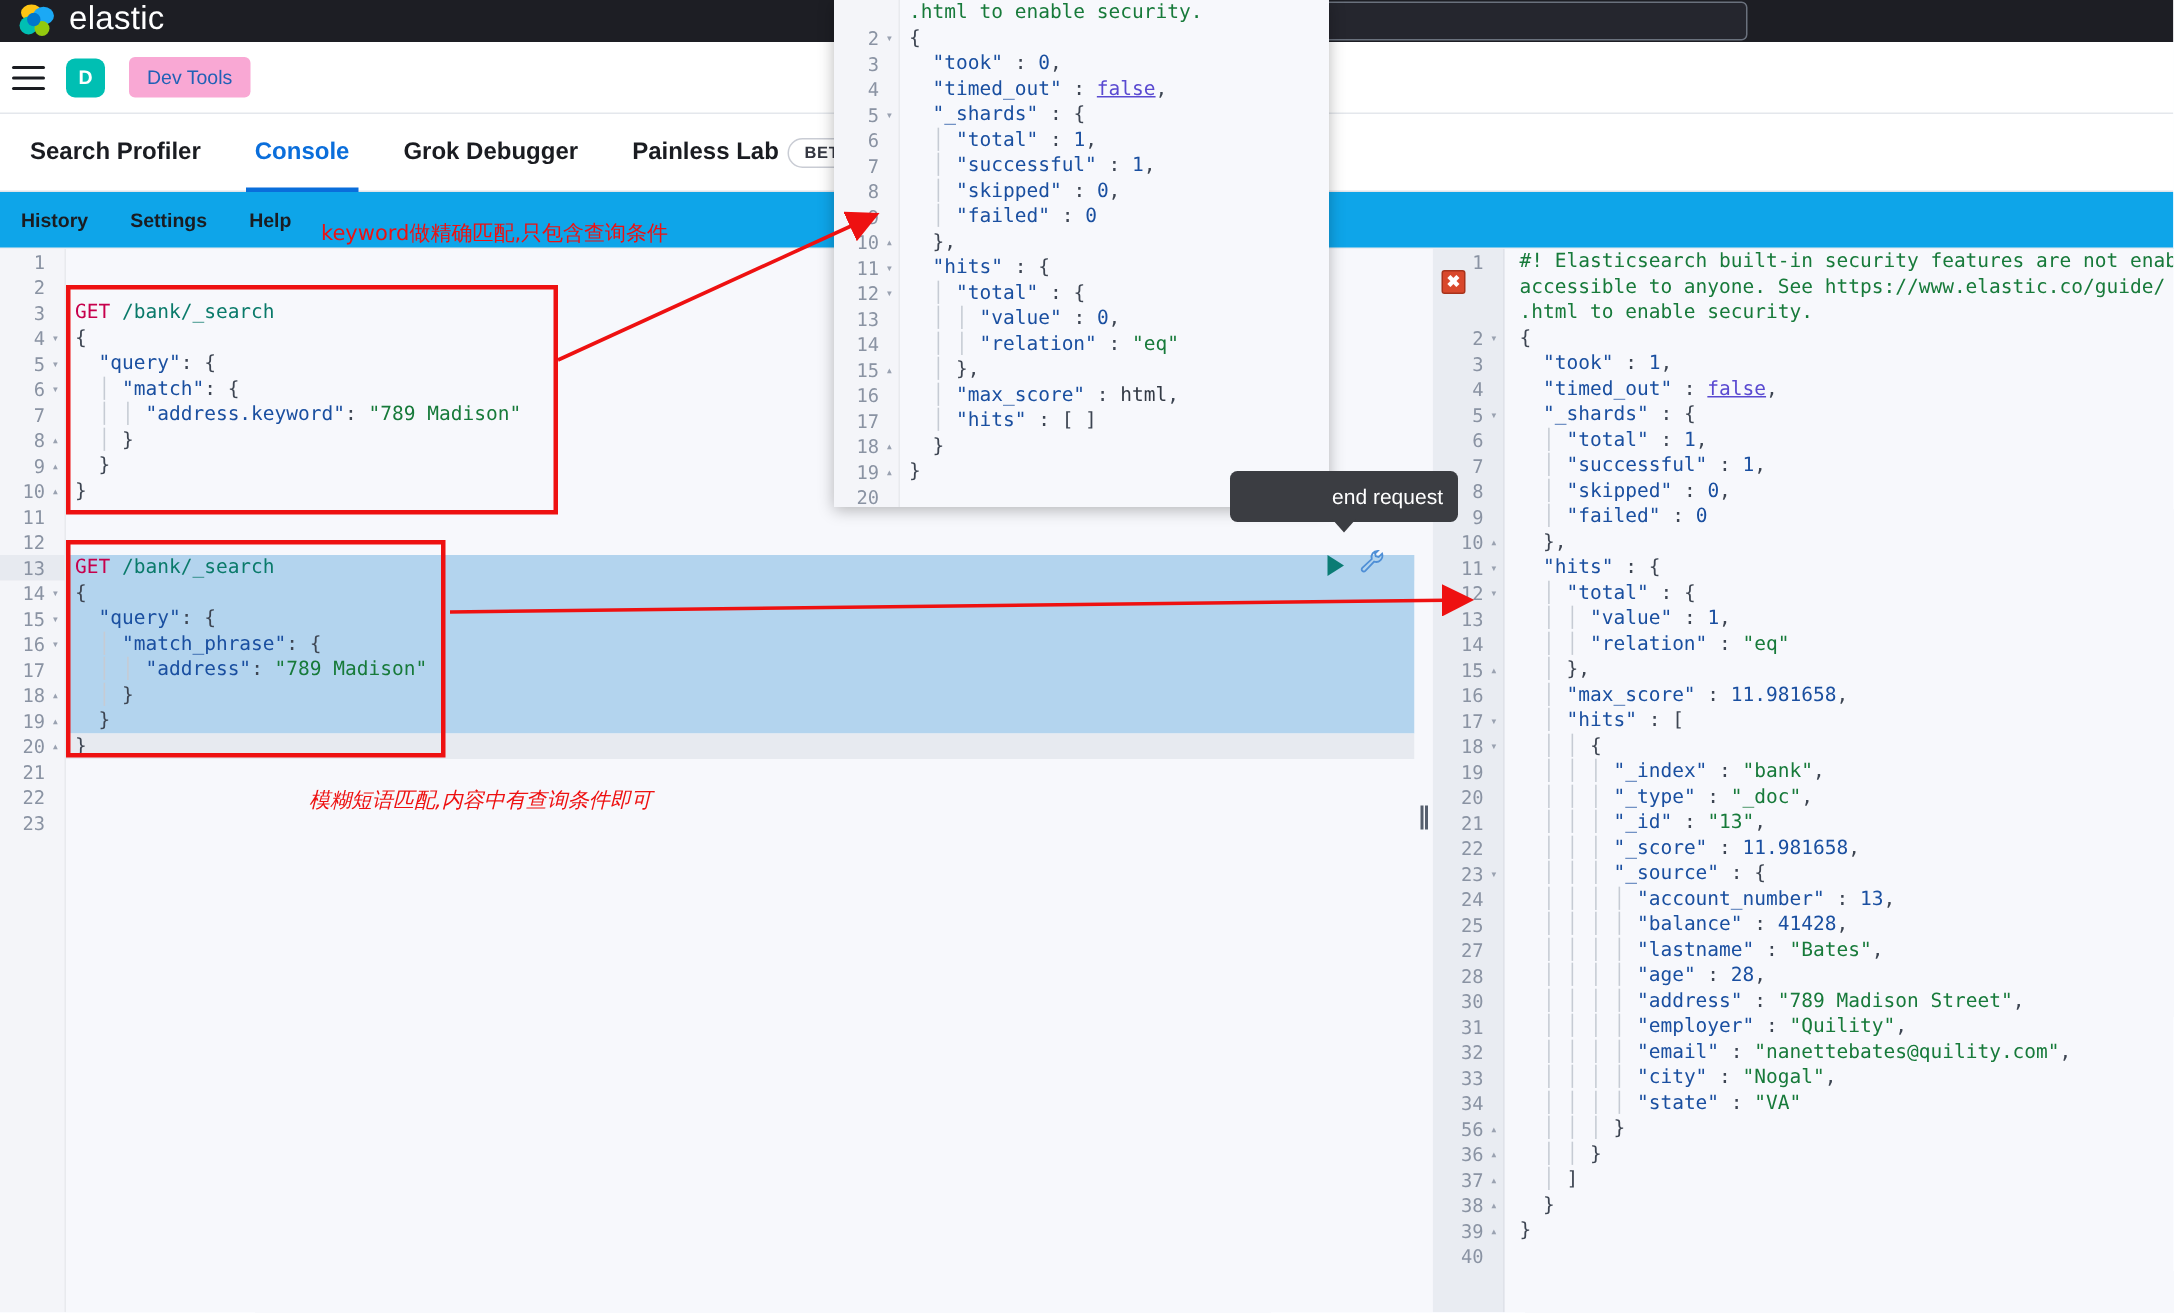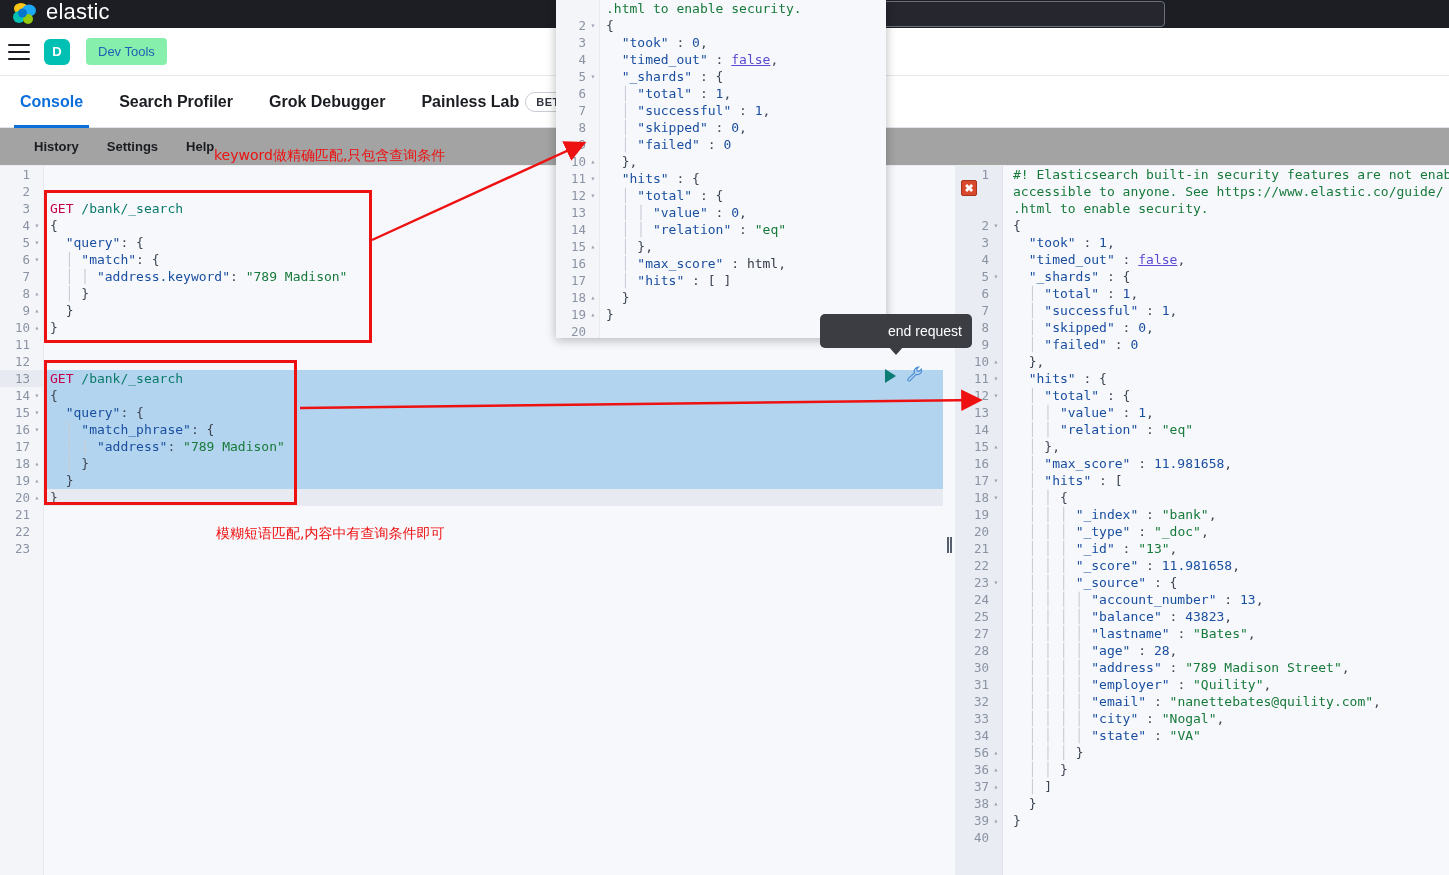--- a/index.html
+++ b/index.html
@@ -38,21 +38,21 @@
     display:flex; align-items:center;
   }
   .hamburger { width:22px; height:16px; margin-left:8px; display:flex; flex-direction:column; justify-content:space-between; cursor:pointer;}
   .hamburger i { display:block; height:2px; background:#1a1c21; border-radius:1px; }
   .space-avatar {
     width:26px; height:26px; border-radius:6px; background:#00bfb3;
     color:#fff; font-size:13px; font-weight:700; display:flex;
     align-items:center; justify-content:center; margin-left:14px;
   }
   .breadcrumb-pill {
-    margin-left:16px; background:#86efac; color:#2061b6;
+    margin-left:16px; background:#f9a8d4; color:#2061b6;
     font-size:13px; padding:6px 12px; border-radius:4px;
   }
 
   
   .tabs-row {
     position:absolute; left:0; top:76px; width:1449px; height:52px;
     background:#ffffff; border-bottom:1px solid #e1e4ea;
     display:flex; align-items:center; padding-left:2px;
   }
   .tab {
@@ -66,21 +66,21 @@
   }
   .beta-badge {
     margin-left:6px; border:1px solid #c9ccd4; border-radius:12px;
     font-size:11px; font-weight:700; color:#343741; padding:3px 10px;
     letter-spacing:.5px;
   }
 
   
   .sub-toolbar {
     position:absolute; left:0; top:128px; width:1449px; height:38px;
-    background:#a3a3a3; display:flex; align-items:center; padding-left:20px;
+    background:#0ea5e9; display:flex; align-items:center; padding-left:0;
     border-bottom:1px solid #eceef1;
   }
   .sub-item { font-size:13px; font-weight:700; color:#1a1c21; padding:0 14px; cursor:pointer; }
 
   
   .editor-area { position:absolute; left:0; top:166px; width:1449px; height:709px; background:#f7f8fc; }
 
   .pane { position:absolute; top:0; bottom:0; background:#f7f8fc; overflow:hidden; }
   .pane-left  { left:0;    width:943px; }
   .pane-right { left:955px; right:0; background:#f7f8fc; }
@@ -210,25 +210,25 @@
     <div class="hamburger">
       <i></i>
         <i></i>
         <i></i>
     </div>
     <div class="space-avatar">D</div>
     <div class="breadcrumb-pill">Dev Tools</div>
   </div>
 
   <div class="tabs-row">
+    <div class="tab">
+      <span>Search Profiler</span>
+    </div>
     <div class="tab active">
       <span>Console</span>
-    </div>
-    <div class="tab">
-      <span>Search Profiler</span>
     </div>
     <div class="tab">
       <span>Grok Debugger</span>
     </div>
     <div class="tab">
       <span>Painless Lab</span>
       <span class="beta-badge">BETA</span>
     </div>
   </div>
 
@@ -303,21 +303,21 @@
           <div class="ln"><span class="num">15</span><span class="fold">▴</span><span class="txt"><span class="guide">  │ </span><span class="k-punct">},</span></span></div>
           <div class="ln"><span class="num">16</span><span class="txt"><span class="guide">  │ </span><span class="k-key">"max_score"</span><span class="k-punct"> : </span><span class="k-num">11.981658</span><span class="k-punct">,</span></span></div>
           <div class="ln"><span class="num">17</span><span class="fold">▾</span><span class="txt"><span class="guide">  │ </span><span class="k-key">"hits"</span><span class="k-punct"> : [</span></span></div>
           <div class="ln"><span class="num">18</span><span class="fold">▾</span><span class="txt"><span class="guide">  │ │ </span><span class="k-punct">{</span></span></div>
           <div class="ln"><span class="num">19</span><span class="txt"><span class="guide">  │ │ │ </span><span class="k-key">"_index"</span><span class="k-punct"> : </span><span class="k-str">"bank"</span><span class="k-punct">,</span></span></div>
           <div class="ln"><span class="num">20</span><span class="txt"><span class="guide">  │ │ │ </span><span class="k-key">"_type"</span><span class="k-punct"> : </span><span class="k-str">"_doc"</span><span class="k-punct">,</span></span></div>
           <div class="ln"><span class="num">21</span><span class="txt"><span class="guide">  │ │ │ </span><span class="k-key">"_id"</span><span class="k-punct"> : </span><span class="k-str">"13"</span><span class="k-punct">,</span></span></div>
           <div class="ln"><span class="num">22</span><span class="txt"><span class="guide">  │ │ │ </span><span class="k-key">"_score"</span><span class="k-punct"> : </span><span class="k-num">11.981658</span><span class="k-punct">,</span></span></div>
           <div class="ln"><span class="num">23</span><span class="fold">▾</span><span class="txt"><span class="guide">  │ │ │ </span><span class="k-key">"_source"</span><span class="k-punct"> : {</span></span></div>
           <div class="ln"><span class="num">24</span><span class="txt"><span class="guide">  │ │ │ │ </span><span class="k-key">"account_number"</span><span class="k-punct"> : </span><span class="k-num">13</span><span class="k-punct">,</span></span></div>
-          <div class="ln"><span class="num">25</span><span class="txt"><span class="guide">  │ │ │ │ </span><span class="k-key">"balance"</span><span class="k-punct"> : </span><span class="k-num">43823</span><span class="k-punct">,</span></span></div>
+          <div class="ln"><span class="num">25</span><span class="txt"><span class="guide">  │ │ │ │ </span><span class="k-key">"balance"</span><span class="k-punct"> : </span><span class="k-num">41428</span><span class="k-punct">,</span></span></div>
           <div class="ln"><span class="num">27</span><span class="txt"><span class="guide">  │ │ │ │ </span><span class="k-key">"lastname"</span><span class="k-punct"> : </span><span class="k-str">"Bates"</span><span class="k-punct">,</span></span></div>
           <div class="ln"><span class="num">28</span><span class="txt"><span class="guide">  │ │ │ │ </span><span class="k-key">"age"</span><span class="k-punct"> : </span><span class="k-num">28</span><span class="k-punct">,</span></span></div>
           <div class="ln"><span class="num">30</span><span class="txt"><span class="guide">  │ │ │ │ </span><span class="k-key">"address"</span><span class="k-punct"> : </span><span class="k-str">"789 Madison Street"</span><span class="k-punct">,</span></span></div>
           <div class="ln"><span class="num">31</span><span class="txt"><span class="guide">  │ │ │ │ </span><span class="k-key">"employer"</span><span class="k-punct"> : </span><span class="k-str">"Quility"</span><span class="k-punct">,</span></span></div>
           <div class="ln"><span class="num">32</span><span class="txt"><span class="guide">  │ │ │ │ </span><span class="k-key">"email"</span><span class="k-punct"> : </span><span class="k-str">"nanettebates@quility.com"</span><span class="k-punct">,</span></span></div>
           <div class="ln"><span class="num">33</span><span class="txt"><span class="guide">  │ │ │ │ </span><span class="k-key">"city"</span><span class="k-punct"> : </span><span class="k-str">"Nogal"</span><span class="k-punct">,</span></span></div>
           <div class="ln"><span class="num">34</span><span class="txt"><span class="guide">  │ │ │ │ </span><span class="k-key">"state"</span><span class="k-punct"> : </span><span class="k-str">"VA"</span></span></div>
           <div class="ln"><span class="num">56</span><span class="fold">▴</span><span class="txt"><span class="guide">  │ │ │ </span><span class="k-punct">}</span></span></div>
           <div class="ln"><span class="num">36</span><span class="fold">▴</span><span class="txt"><span class="guide">  │ │ </span><span class="k-punct">}</span></span></div>
           <div class="ln"><span class="num">37</span><span class="fold">▴</span><span class="txt"><span class="guide">  │ </span><span class="k-punct">]</span></span></div>
@@ -367,21 +367,21 @@
       <svg width="18" height="16" viewBox="0 0 18 16">
         <path d="M12.5 1.2a4.2 4.2 0 0 0-4 5.5L2.2 12.6a1.4 1.4 0 0 0 2 2l5.9-6.2a4.2 4.2 0 0 0 5.3-5.3l-2.3 2.3-1.9-.5-.5-1.9z" fill="none" stroke="#4f8fd6" stroke-width="1.2"></path>
       </svg>
     </span>
   </div>
 
   <div class="redbox" style="left:44px; top:190px; width:328px; height:153px;"></div>
   <div class="redbox" style="left:44px; top:360px; width:253px; height:145px;"></div>
 
   <div class="redtext" style="left:214px; top:147px;">keyword做精确匹配,只包含查询条件</div>
-  <div class="redtext" style="left:216px; top:525px;">模糊短语匹配,内容中有查询条件即可</div>
+  <div class="redtext" style="left:206px; top:525px;font-style:italic;">模糊短语匹配,内容中有查询条件即可</div>
 
   <svg class="arrows">
     <defs>
       <marker id="ah" markerWidth="9" markerHeight="9" refX="7" refY="4.5" orient="auto">
         <path d="M0,0 L9,4.5 L0,9 z" fill="#ee1111"></path>
       </marker>
     </defs>
     <line x1="372" y1="240" x2="582" y2="144" stroke="#ee1111" stroke-width="2.4" marker-end="url(#ah)"></line>
     <line x1="300" y1="408" x2="978" y2="400" stroke="#ee1111" stroke-width="2.4" marker-end="url(#ah)"></line>
   </svg>

